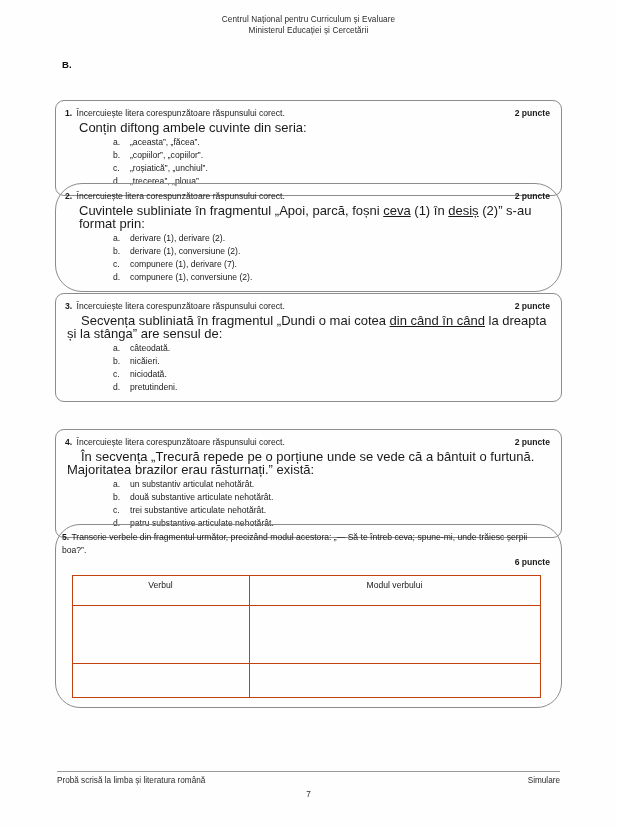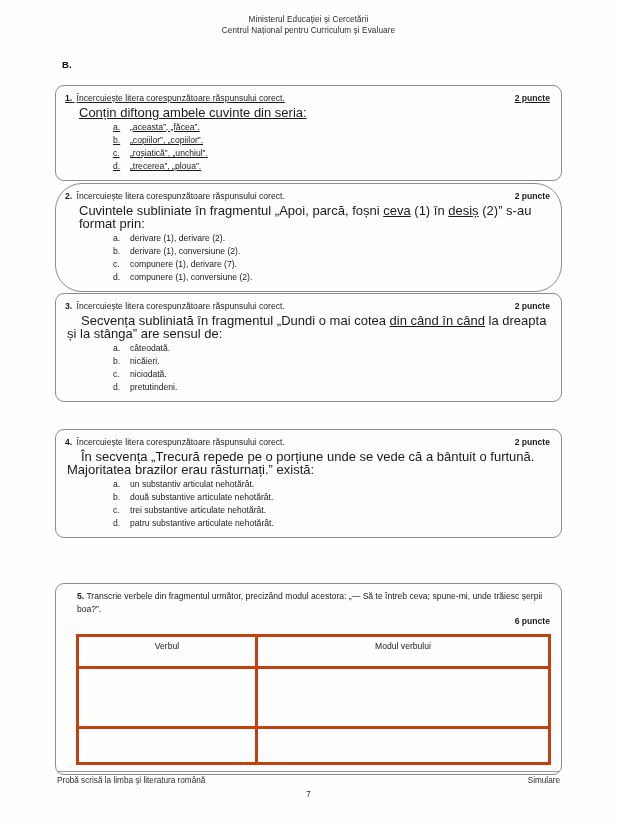--- a/index.html
+++ b/index.html
@@ -93,25 +93,25 @@
   .opt {
     display: flex;
   }
   .opt .lt {
     width: 17px;
     flex: 0 0 17px;
   }
   .opt .tx { flex: 1 1 auto; }
 
   
-  #qbox1 { top: 85px; text-decoration: underline; }
+  #qbox1 { top: 100px; }
   #qbox2 { top: 183px; border-radius: 27px; }
   #qbox3 { top: 293px; }
   #qbox4 { top: 429px; }
-  #qbox5 { top: 583px; padding: 6px 9px 9px 19px; }
+  #qbox5 { top: 524px; padding: 6px 9px 9px 4px; border-radius: 25px; }
 
   
   .q5-head {
     font-size: 8.6px;
     line-height: 13px;
     padding-left: 2px;
     padding-right: 2px;
   }
   .q5-points-line {
     text-align: right;
@@ -122,21 +122,21 @@
     margin-top: -1px;
   }
   table.verbs {
     margin: 7px auto 0 auto;
     width: 462px;
     border-collapse: collapse;
     table-layout: fixed;
   }
   table.verbs th,
   table.verbs td {
-    border: 3px solid #c2410c;
+    border: 1px solid #c2410c;
     font-size: 8.6px;
     font-weight: normal;
     text-align: center;
     vertical-align: top;
     padding-top: 4px;
   }
   table.verbs th { height: 24px; }
   table.verbs td.row-tall { height: 52px; }
   table.verbs td.row-short { height: 28px; }
   .col-a { width: 174px; }
@@ -207,22 +207,22 @@
     font-size: 8.2px;
     color: #2b2b2b;
   }
 </style>
 </head>
 <body>
 
 <div class="page">
 
   <div class="doc-header">
+    <div>Centrul Național pentru Curriculum și Evaluare</div>
     <div>Ministerul Educației și Cercetării</div>
-    <div>Centrul Național pentru Curriculum și Evaluare</div>
   </div>
 
   <div class="section-letter">B.</div>
 
   <div class="qbox" id="qbox1">
     <div class="q-head">
       <div>
         <span class="q-num">1.</span>
         <span class="q-stem">Încercuiește litera corespunzătoare răspunsului corect.</span>
       </div>

